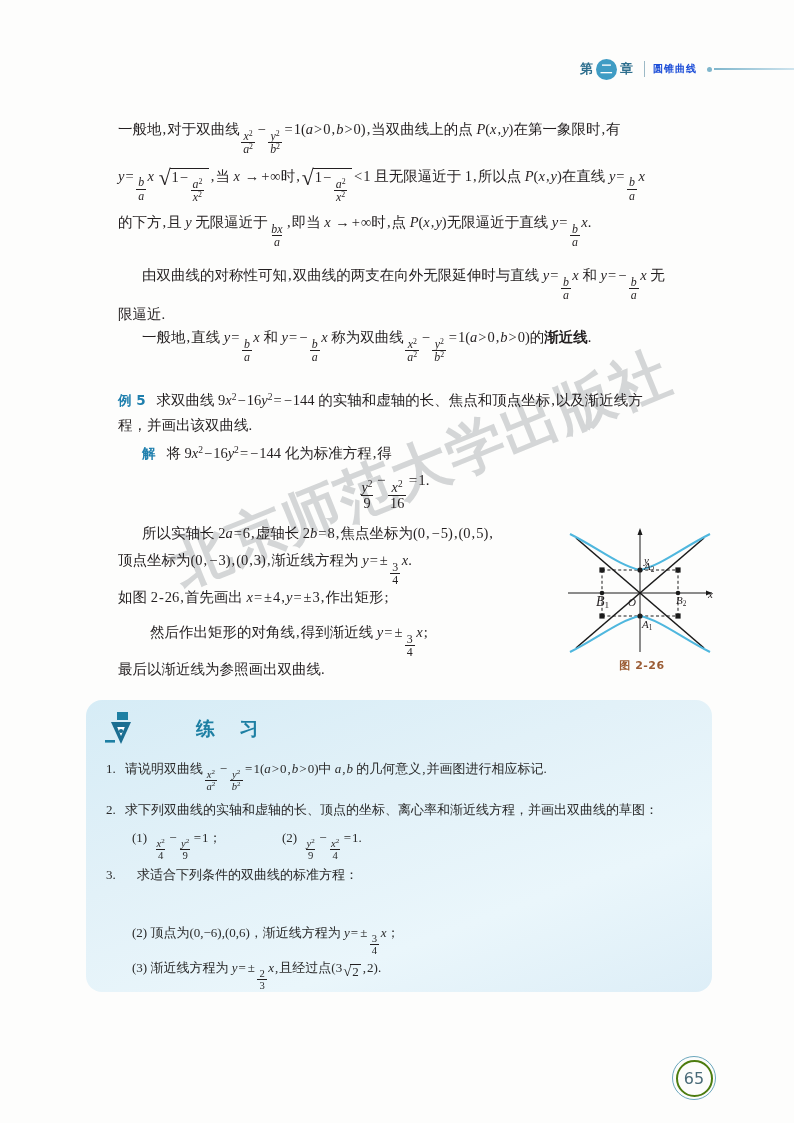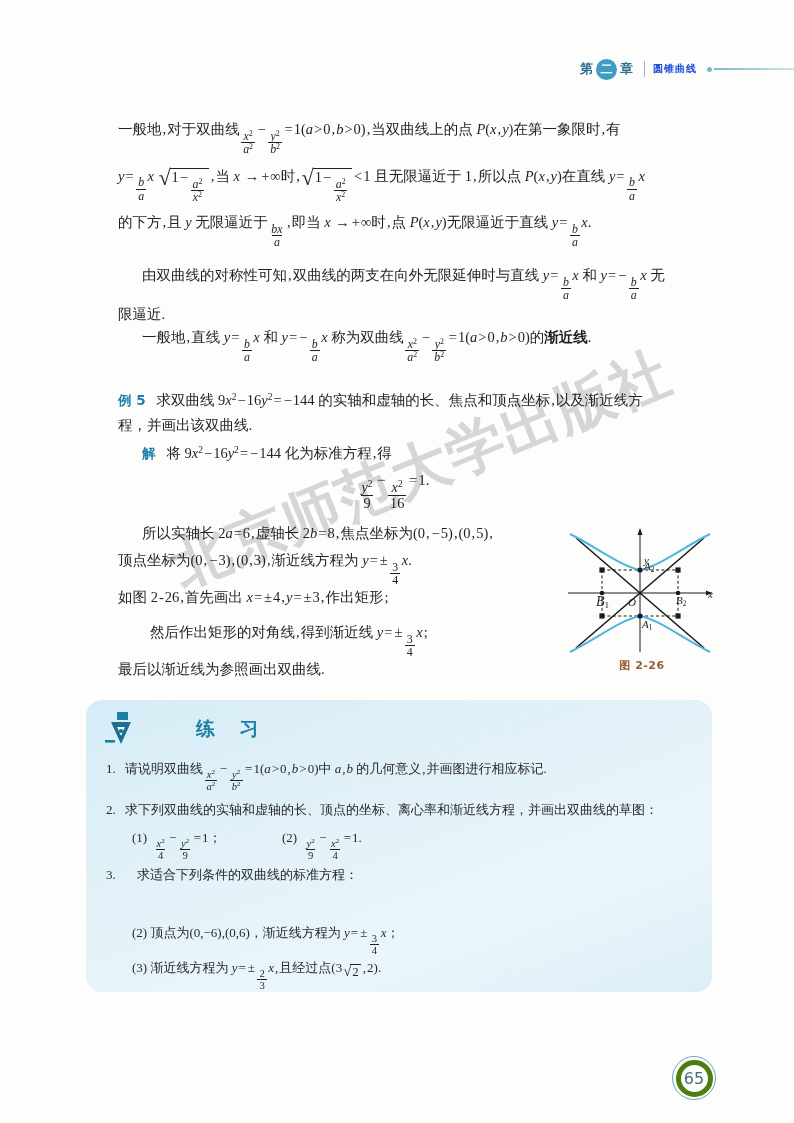--- a/index.html
+++ b/index.html
@@ -252,21 +252,21 @@
   }
   .pn-outer {
     position: absolute;
     inset: 0;
     border: 1.6px solid #6ba7bd;
     border-radius: 50%;
   }
   .pn-inner {
     position: absolute;
     inset: 3.5px;
-    border: 5px solid #4d7c0f;
+    border: 2px solid #4d7c0f;
     border-radius: 50%;
     display: flex;
     align-items: center;
     justify-content: center;
     font-family: "DejaVu Sans", sans-serif;
     font-size: 16px;
     color: #4a6b78;
   }
 </style>
 </head>

